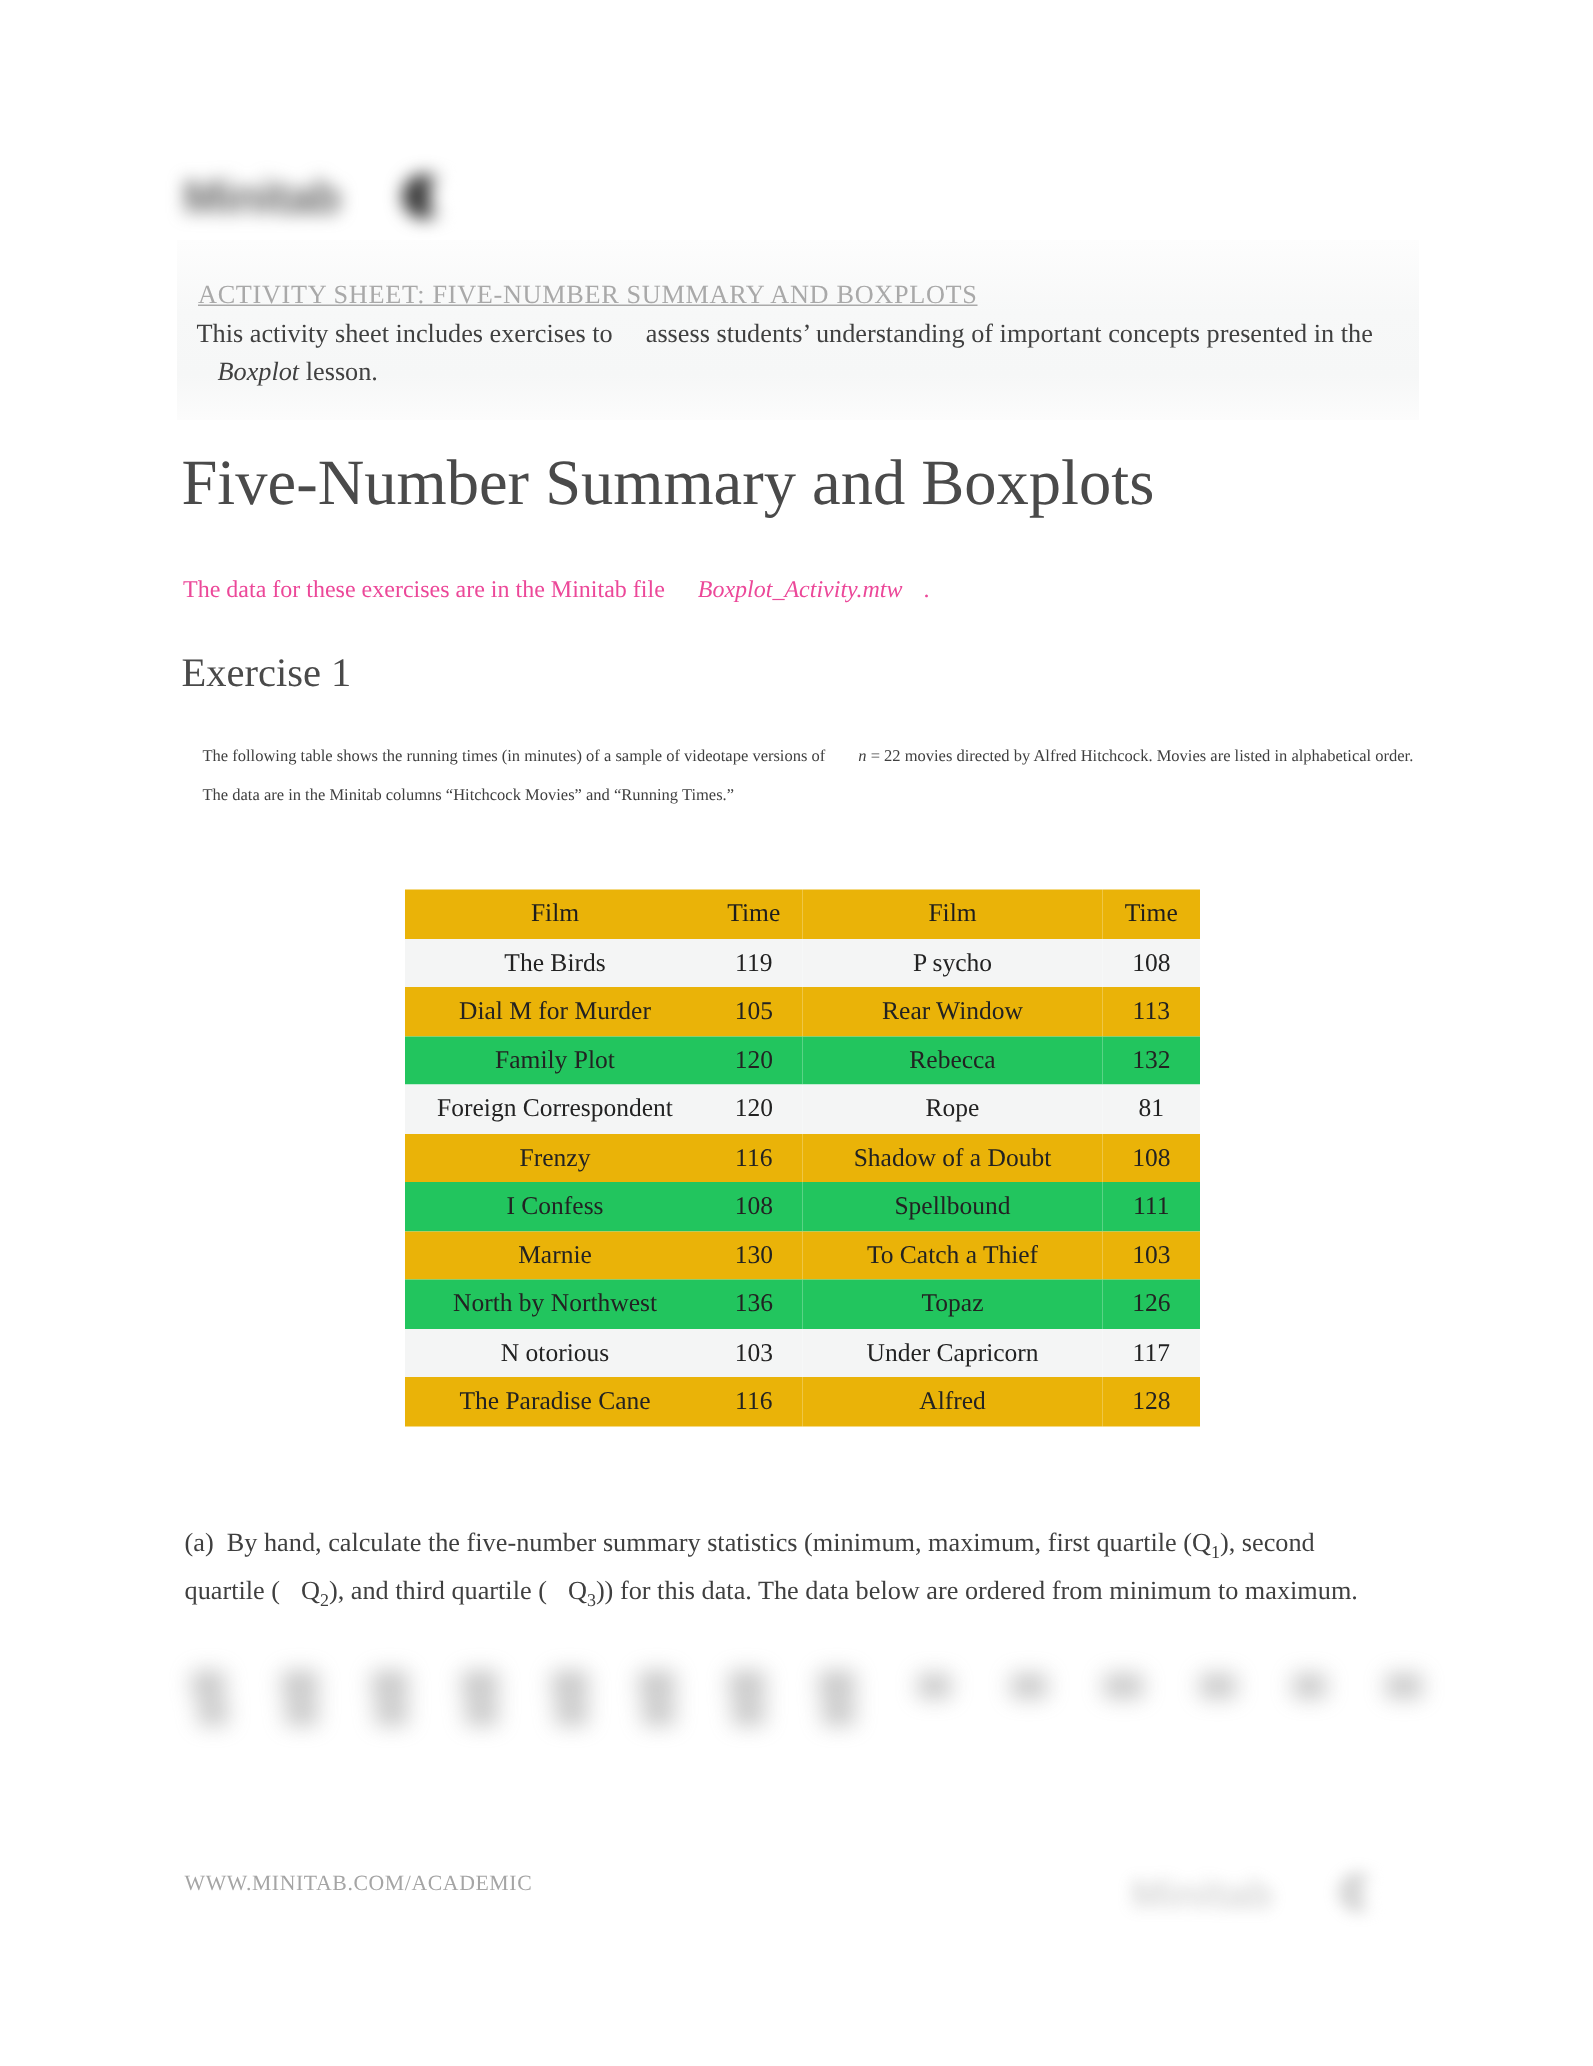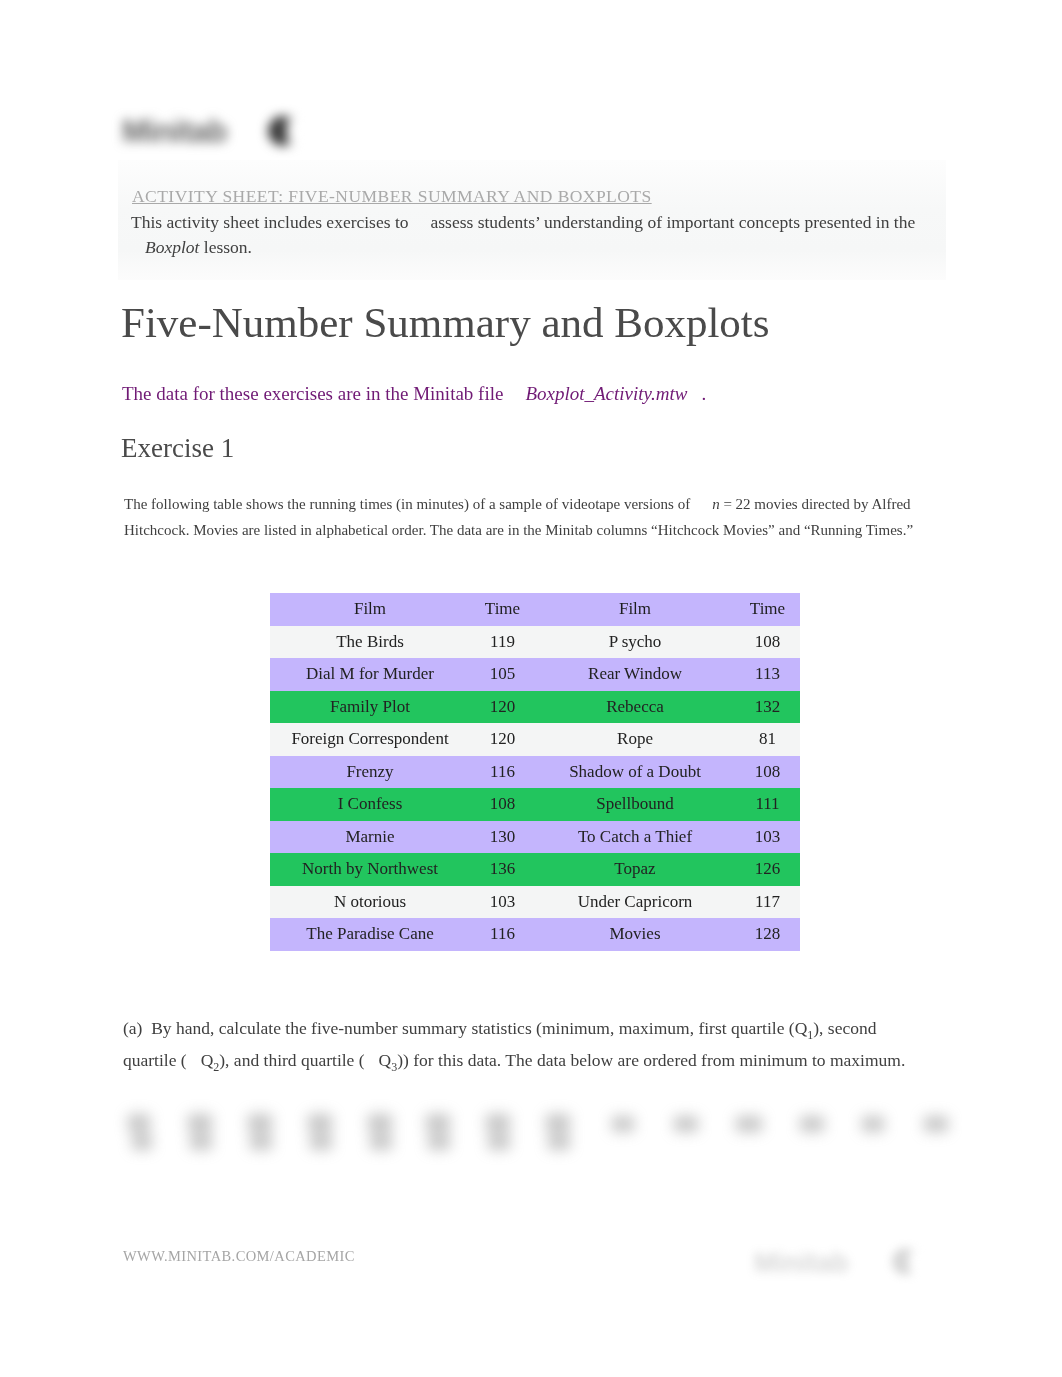--- a/index.html
+++ b/index.html
@@ -112,44 +112,44 @@
     margin: 0;
     white-space: nowrap;
   }
 
   
   .intro-line {
     position: absolute;
     left: 122px;
     top: 381px;
     width: 800px;
-    font-size: 19px;
+    font-size: 16px;
     line-height: 26px;
-    color: #701a75;
+    color: #ec4899;
   }
 
   
   .section-heading {
     position: absolute;
     left: 121px;
     top: 433px;
     font-size: 27px;
     font-weight: normal;
     color: #4a4a4a;
     margin: 0;
     white-space: nowrap;
   }
 
   
   .body-para {
     position: absolute;
-    left: 124px;
+    left: 135px;
     top: 492px;
     width: 812px;
-    font-size: 15px;
+    font-size: 11px;
     line-height: 25.5px;
     color: #3f3f3f;
   }
   .ital { font-style: italic; }
 
   
   .film-table-wrap {
     position: absolute;
     left: 270px;
     top: 593px;
@@ -166,21 +166,21 @@
     border: none;
     padding: 0;
     height: 32.5px;
     vertical-align: middle;
     text-align: center;
     font-weight: normal;
   }
   table.film-table thead th { color: #1d1d1d; }
   .col-film  { width: 200px; }
   .col-time  { width: 65px; }
-  tr.band-a td, tr.band-a th { background: #c4b5fd; margin-top: 28px; }
+  tr.band-a td, tr.band-a th { background: #eab308; margin-top: 28px; }
   tr.band-b td, tr.band-b th { background: #f4f5f5; }
   tr.band-c td, tr.band-c th { background: #22c55e; margin-top: 29px; }
 
   
   .part-a {
     position: absolute;
     left: 123px;
     top: 1016px;
     width: 800px;
     font-size: 17.5px;
@@ -353,21 +353,21 @@
         </tr>
         <tr class="band-b">
           <td>N otorious</td>
           <td>103</td>
           <td>Under Capricorn</td>
           <td>117</td>
         </tr>
         <tr class="band-a">
           <td>The  Paradise Cane</td>
           <td>116</td>
-          <td>Movies</td>
+          <td>Alfred</td>
           <td>128</td>
         </tr>
       </tbody>
     </table>
   </div>
 
   <div class="part-a">
     <span>(a)</span>&nbsp;
     <span>By hand, calculate the five-number summary statistics (minimum, maximum, first quartile (Q</span><sub>1</sub><span>), second quartile (</span><span class="gap-xs"></span><span>Q</span><sub>2</sub><span>), and third quartile (</span><span class="gap-xs"></span><span>Q</span><sub>3</sub><span>)) for this data. The data below are ordered from minimum to maximum.</span>
   </div>

